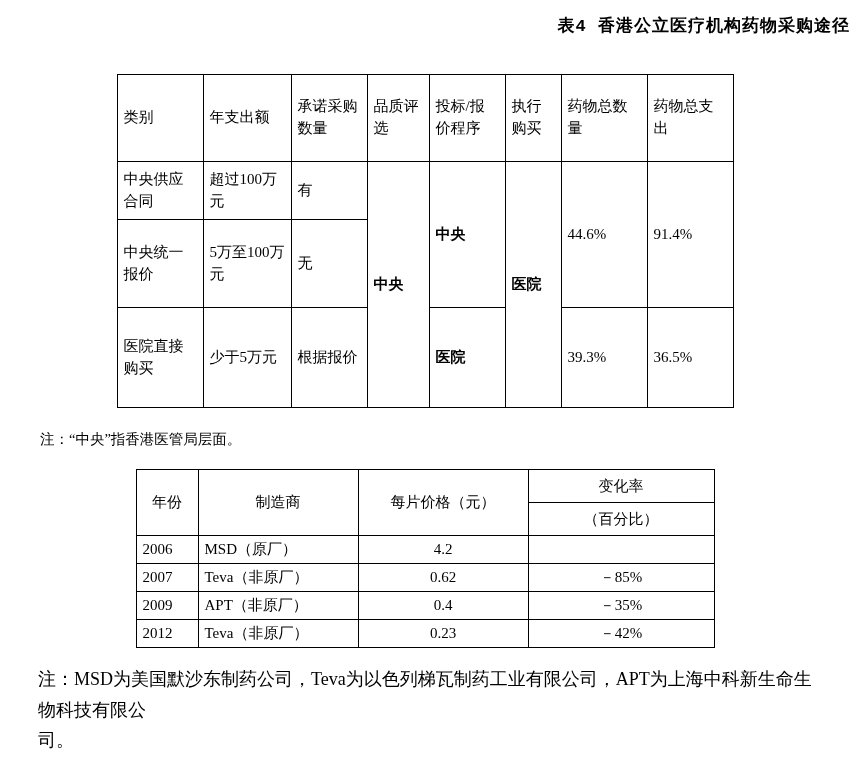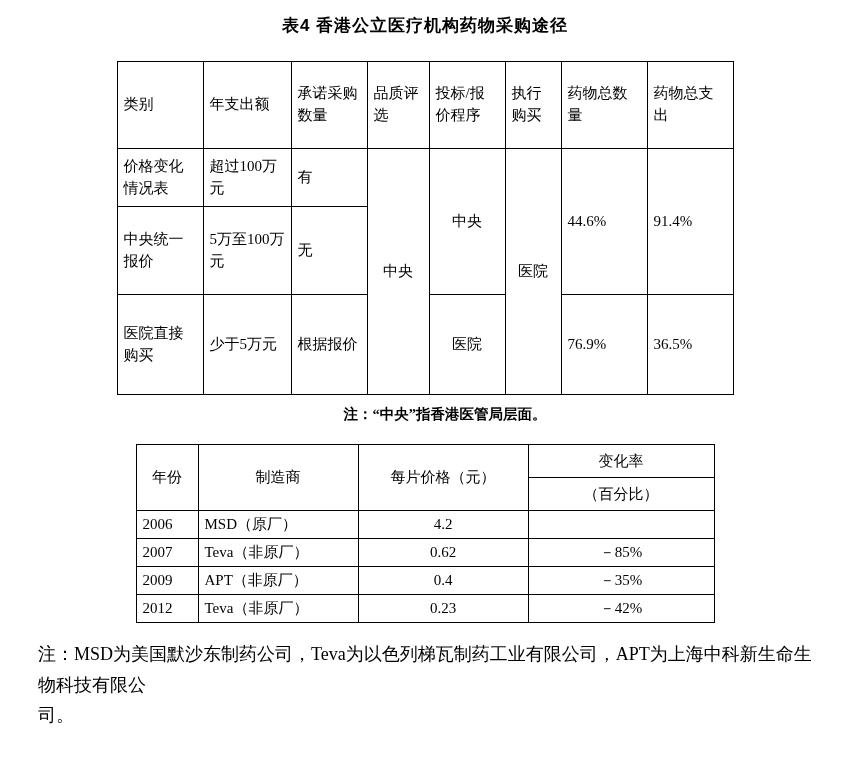--- a/index.html
+++ b/index.html
@@ -15,38 +15,39 @@
     position: relative;
     overflow: hidden;
   }
   .page {
     width: 850px;
     height: 779px;
     position: relative;
   }
 
   .title {
-    text-align: center;
+    text-align: right;
     font-size: 17px;
     font-weight: bold;
     letter-spacing: 1px;
-    font-family: Liberation Sans, sans-serif;
+    font-family: Liberation Mono, monospace;
   }
   #title4 { margin-top: 14px; }
 
   .tbl4-wrap {
     margin-top: 24px;
     display: flex;
     justify-content: center;
   }
   table.t4 {
     border-collapse: collapse;
     table-layout: fixed;
     font-size: 15px;
     font-family: "Liberation Serif", "DejaVu Serif", serif;
+    margin-top: 13px;
   }
   table.t4 td {
     border: 1px solid #000;
     padding: 4px 6px;
     vertical-align: middle;
     line-height: 1.45;
     word-break: break-all;
   }
   table.t4 td.hdr {
     vertical-align: middle;
@@ -54,29 +55,27 @@
   }
   .c1 { width: 86px; }
   .c2 { width: 88px; }
   .c3 { width: 76px; }
   .c4 { width: 62px; }
   .c5 { width: 76px; }
   .c6 { width: 56px; }
   .c7 { width: 86px; }
   .c8 { width: 86px; }
 
-  .center { text-align: center; }
+  .center { text-align: left; font-weight: bold; }
   .left { text-align: left; }
 
   .note {
-    margin-top: 10px;
-    text-align: center;
+    margin-top: 22px;
     font-size: 14.5px;
     padding-left: 40px;
-    font-weight: bold;
   }
 
   #title5 { margin-top: 26px; }
 
   .tbl5-wrap {
     margin-top: 20px;
     display: flex;
     justify-content: center;
   }
   table.t5 {
@@ -136,40 +135,40 @@
           <td class="hdr left">类别</td>
           <td class="hdr left">年支出额</td>
           <td class="hdr left">承诺采购数量</td>
           <td class="hdr left">品质评选</td>
           <td class="hdr left">投标/报价程序</td>
           <td class="hdr left">执行购买</td>
           <td class="hdr left">药物总数量</td>
           <td class="hdr left">药物总支出</td>
         </tr>
         <tr style="height:58px;">
-          <td class="left">价格变化情况表</td>
+          <td class="left">中央供应合同</td>
           <td class="left">超过100万元</td>
           <td class="left">有</td>
           <td class="center" rowspan="3">中央</td>
           <td class="center" rowspan="2">中央</td>
           <td class="center" rowspan="3">医院</td>
           <td class="left" rowspan="2">44.6%</td>
           <td class="left" rowspan="2">91.4%</td>
         </tr>
         <tr style="height:88px;">
           <td class="left">中央统一报价</td>
           <td class="left">5万至100万元</td>
           <td class="left">无</td>
         </tr>
         <tr style="height:100px;">
           <td class="left">医院直接购买</td>
           <td class="left">少于5万元</td>
           <td class="left">根据报价</td>
           <td class="center">医院</td>
-          <td class="left">76.9%</td>
+          <td class="left">39.3%</td>
           <td class="left">36.5%</td>
         </tr>
       </tbody>
     </table>
   </div>
 
   <div class="note">注：“中央”指香港医管局层面。</div>
 
 
   <div class="tbl5-wrap">

